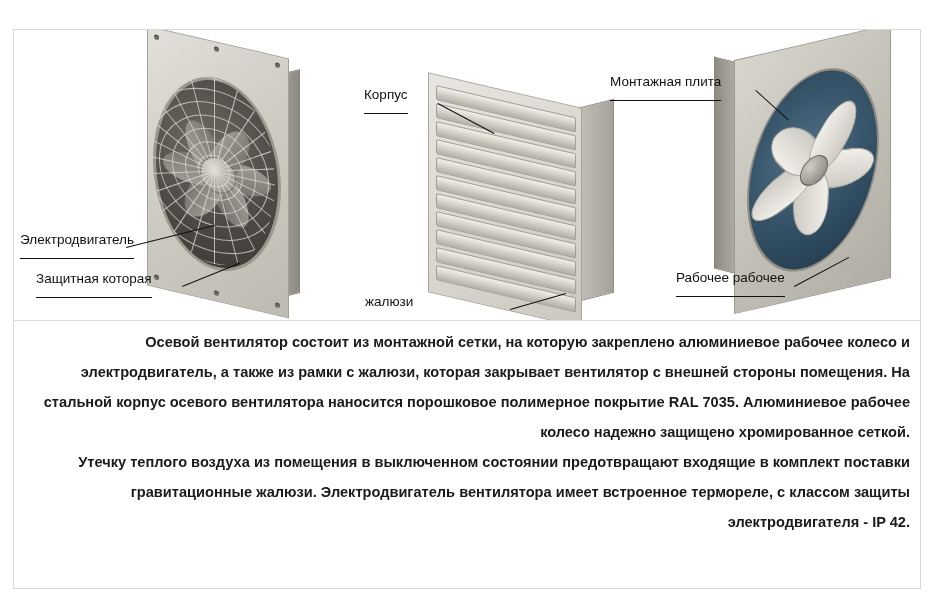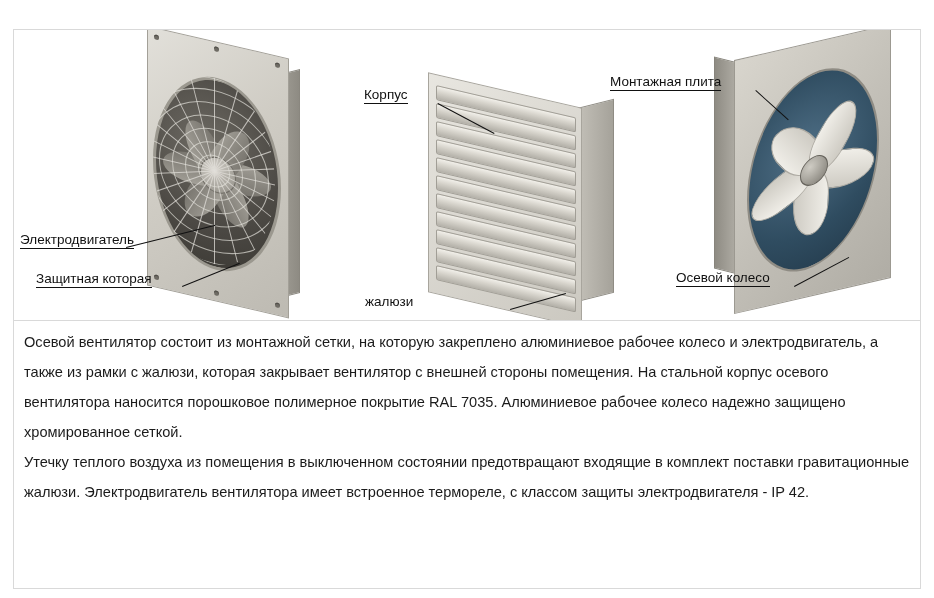--- a/index.html
+++ b/index.html
@@ -246,21 +246,21 @@
   }
 
   
   .label {
     position: absolute;
     font-size: 13.5px;
     color: #111111;
     white-space: nowrap;
     line-height: 15px;
     border-bottom: 1px solid #111111;
-    padding-bottom: 1px;
+    padding-bottom: 11px;
   }
   .label.two-line {
     white-space: normal;
     border-bottom: none;
   }
   .label.two-line span.l1 { display:block; border-bottom: 1px solid #111; }
   .leader {
     position: absolute;
     height: 1px;
     background: #111111;
@@ -269,21 +269,22 @@
 
   
   .text-body {
     padding: 6px 10px 0 10px;
     font-size: 14.6px;
     color: #1b1b1b;
     line-height: 30px;
   }
   .text-body p {
     margin: 0 0 0 0;
-    text-align: left;
+    text-align: right;
+    font-weight: bold;
   }
   .text-body p + p { margin-top: 0; }
 </style>
 </head>
 <body>
 
 <div class="page">
   <div class="content-frame">
 
     <div class="figure">
@@ -371,21 +372,21 @@
       <div class="leader" style="left:424px; top:73px; width:64px; transform: rotate(28deg);"></div>
 
       <div class="label two-line" style="left:351px; top:264px; width:150px;">
         <span>жалюзи</span>
       </div>
       <div class="leader" style="left:496px; top:279px; width:58px; transform: rotate(-16deg);"></div>
 
       <div class="label" style="left:596px; top:44px;">Монтажная плита</div>
       <div class="leader" style="left:742px; top:60px; width:44px; transform: rotate(42deg);"></div>
 
-      <div class="label" style="left:662px; top:240px;">Осевой колесо</div>
+      <div class="label" style="left:662px; top:240px;">Рабочее рабочее</div>
       <div class="leader" style="left:780px; top:256px; width:62px; transform: rotate(-28deg);"></div>
     </div>
 
     <div class="text-body">
       <p>Осевой вентилятор состоит из монтажной сетки, на которую закреплено алюминиевое рабочее колесо и электродвигатель, а также из рамки с жалюзи, которая закрывает вентилятор с внешней стороны помещения. На стальной корпус осевого вентилятора наносится порошковое полимерное покрытие RAL 7035. Алюминиевое рабочее колесо надежно защищено хромированное сеткой.</p>
       <p>Утечку теплого воздуха из помещения в выключенном состоянии предотвращают входящие в комплект поставки гравитационные жалюзи. Электродвигатель вентилятора имеет встроенное термореле, с классом защиты электродвигателя - IP 42.</p>
     </div>
 
   </div>
 </div>

